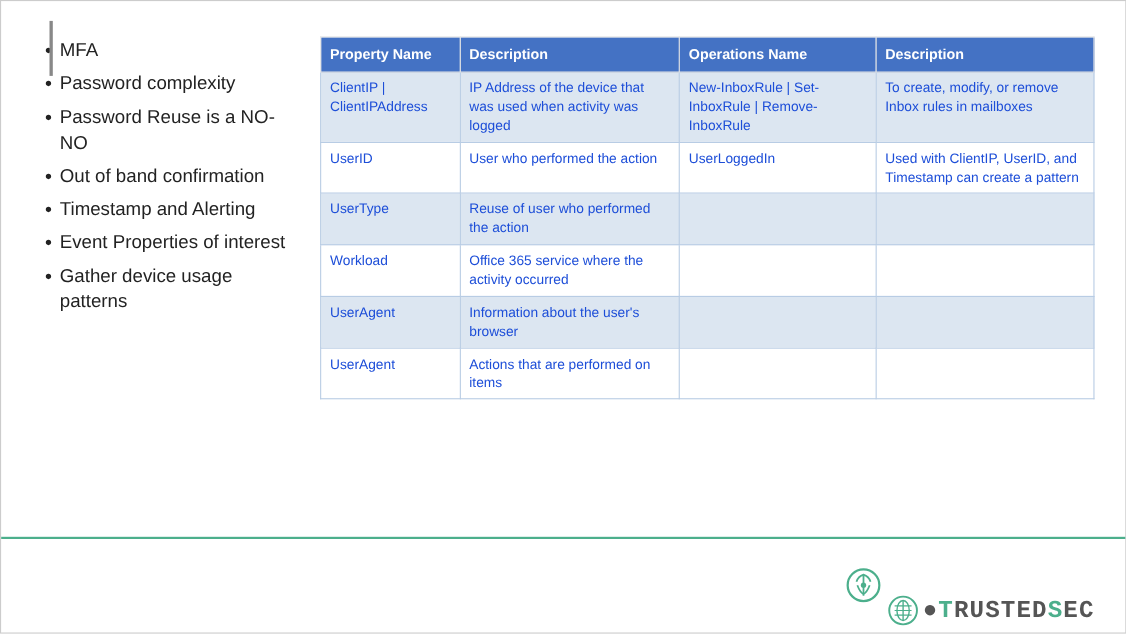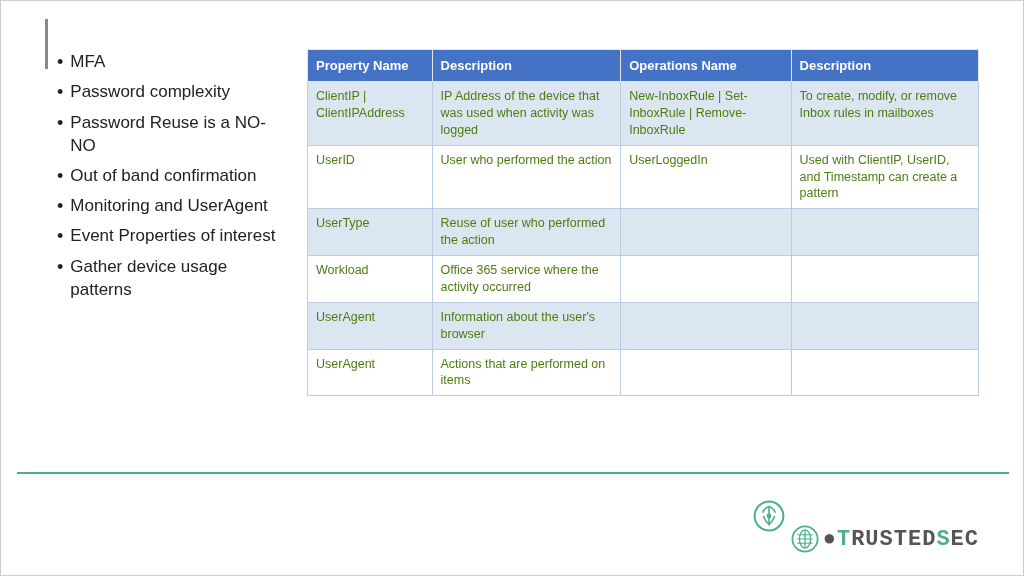--- a/index.html
+++ b/index.html
@@ -7,21 +7,21 @@
       width: 1024px;
       height: 576px;
       background: #fff;
       font-family: 'Segoe UI', Arial, sans-serif;
       overflow: hidden;
       border: 1px solid #ccc;
     }
     .slide {
       width: 1024px;
       height: 576px;
-      padding: 16px;
+      padding: 0;
       display: flex;
       flex-direction: column;
       position: relative;
     }
     .title-area {
       padding: 18px 40px 6px 60px;
       border-left: 4px solid transparent;
     }
     .slide-title {
       font-size: 38px;
@@ -84,21 +84,21 @@
     tbody tr:nth-child(odd) {
       background: #dce6f1;
     }
     tbody tr:nth-child(even) {
       background: #fff;
     }
     tbody td {
       padding: 6px 8px;
       border: 1px solid #b8cce4;
       vertical-align: top;
-      color: #4d7c0f;
+      color: #1d4ed8;
       line-height: 1.35;
     }
     .footer {
       display: flex;
       align-items: center;
       justify-content: flex-end;
       padding: 4px 30px 8px 40px;
       border-top: 2px solid #4caf8c;
       margin-top: 4px;
     }
@@ -138,21 +138,21 @@
     <h1 class="slide-title"></h1>
   </div>
 
   <div class="content-area">
     <div class="left-column">
       <ul class="bullet-list">
       <li>MFA</li>
           <li>Password complexity</li>
           <li>Password Reuse is a NO-NO</li>
           <li>Out of band confirmation</li>
-          <li>Monitoring and UserAgent</li>
+          <li>Timestamp and Alerting</li>
           <li>Event Properties of interest</li>
           <li>Gather device usage patterns</li>
         </ul>
     </div>
 
     <div class="right-column">
       <table>
         <thead>
           <tr>
           <th>Property Name</th>

